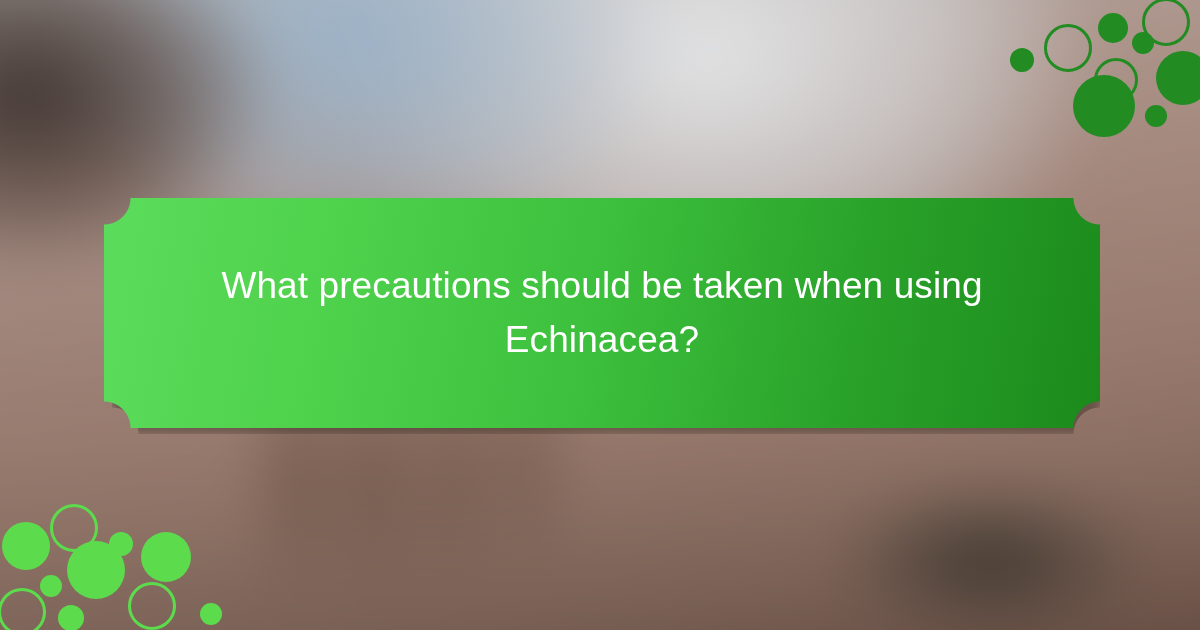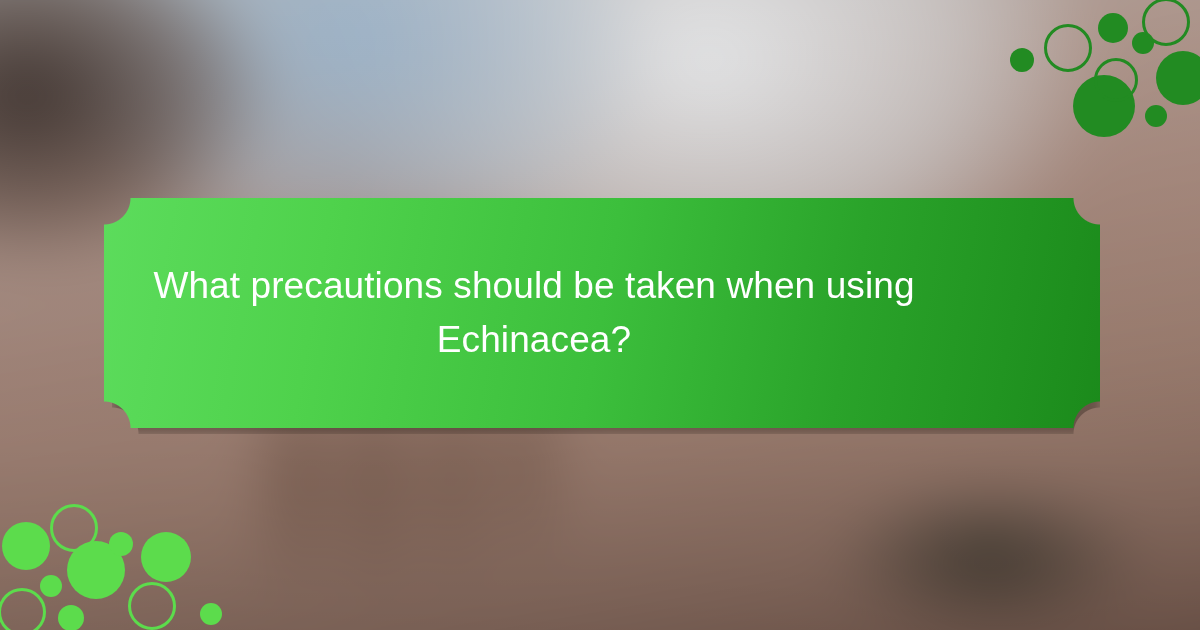--- a/index.html
+++ b/index.html
@@ -89,20 +89,21 @@
                 radial-gradient(circle 26px at 0 100%, transparent 0 26px, #000 27px),
                 radial-gradient(circle 26px at 100% 100%, transparent 0 26px, #000 27px);
     mask-composite: intersect;
   }
   .banner {
     position: absolute;
     inset: 0;
     background: linear-gradient(100deg, #5cdc5c 0%, #4fd24c 22%, #3cbf3c 50%, #2aa32a 74%, #1b8a1b 100%);
     display: flex;
     align-items: center;
+    justify-content: center;
     
     -webkit-mask-image: radial-gradient(circle 26px at 0 0, transparent 0 26px, #000 27px),
                         radial-gradient(circle 26px at 100% 0, transparent 0 26px, #000 27px),
                         radial-gradient(circle 26px at 0 100%, transparent 0 26px, #000 27px),
                         radial-gradient(circle 26px at 100% 100%, transparent 0 26px, #000 27px);
     -webkit-mask-composite: source-in;
     mask-image: radial-gradient(circle 26px at 0 0, transparent 0 26px, #000 27px),
                 radial-gradient(circle 26px at 100% 0, transparent 0 26px, #000 27px),
                 radial-gradient(circle 26px at 0 100%, transparent 0 26px, #000 27px),
                 radial-gradient(circle 26px at 100% 100%, transparent 0 26px, #000 27px);

